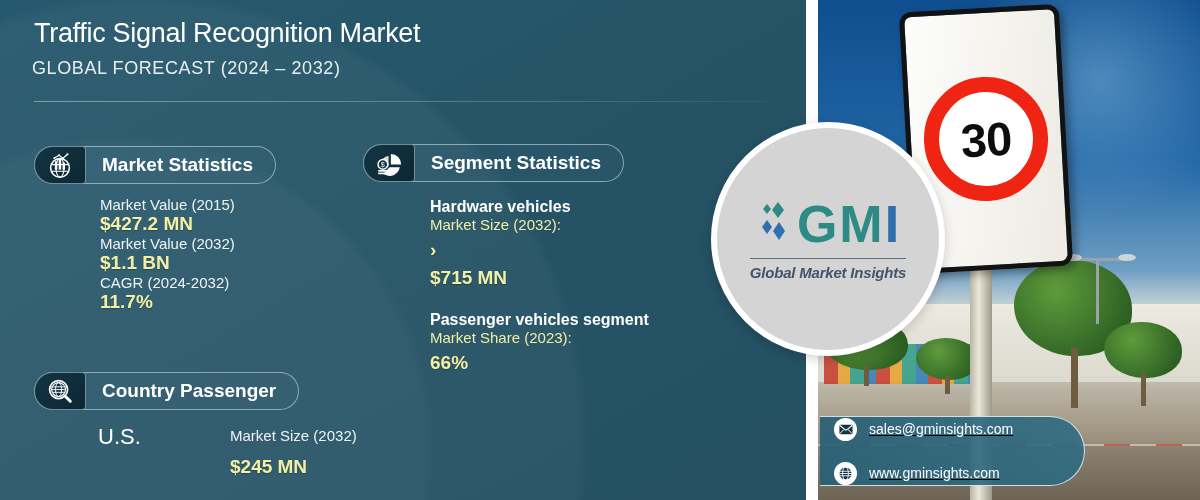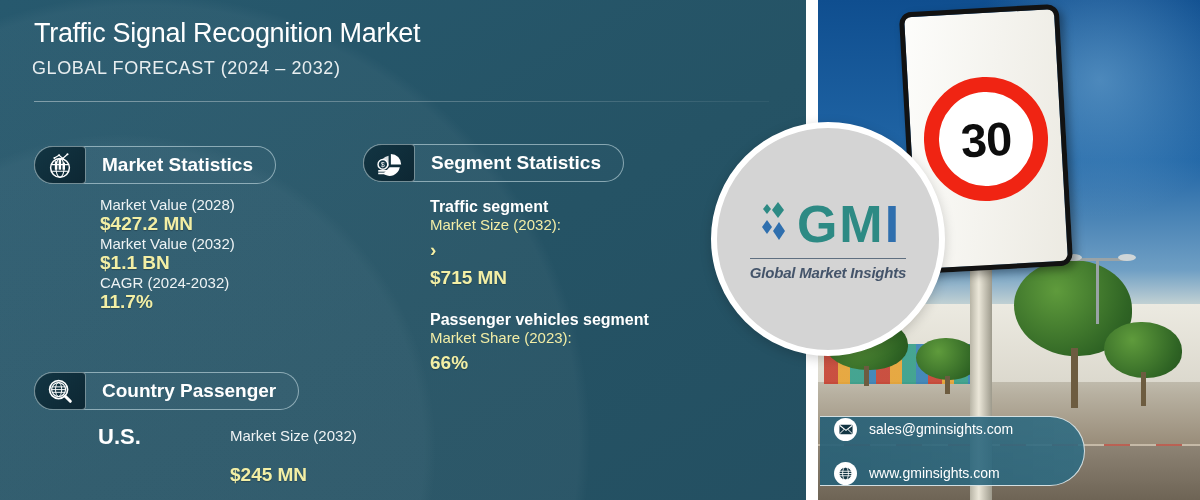--- a/index.html
+++ b/index.html
@@ -64,21 +64,21 @@
   .row  { display:flex; align-items:baseline; gap:6px;flex-direction:column; }
 
   .ms-block { position:absolute; left:100px; top:196px; }
   .ms-block .lbl { }
   .ms-block .lbl:first-child { margin-top:0; }
 
   .seg-block { position:absolute; left:430px; top:198px; }
   .seg-gap { height:22px; }
 
   .cs-us { position:absolute; left:98px; top:424px;
-           font-size:22px; font-weight:bold; color:#ffffff; }
+           font-size:22px; font-weight:normal; color:#ffffff; }
   .cs-val { position:absolute; left:230px; top:427px; }
 
   
   .photo {
     position:absolute; left:818px; top:0; width:382px; height:500px;
     overflow:hidden;
     background:linear-gradient(180deg,#0f4e8f 0%,#2166a6 32%,#6f9fc4 54%,#cfd9d6 62%,#e8e6dd 100%);
   }
   .gap { position:absolute; left:806px; top:0; width:12px; height:500px; background:#ffffff; }
 
@@ -145,20 +145,21 @@
   }
 
   
   .contact {
     position:absolute; left:820px; top:416px; width:265px; height:70px;
     background:linear-gradient(90deg, rgba(40,96,118,0.93), rgba(45,107,130,0.88));
     border:1.5px solid rgba(240,245,245,0.85);
     border-radius:0 35px 35px 0; border-left:none;
     display:flex; flex-direction:column; justify-content:center; gap:21px;
     padding-left:14px;
+    text-decoration:underline;
   }
   .crow { display:flex; align-items:center; gap:12px; }
   .cicon { width:23px; height:23px; border-radius:50%; background:#ffffff;
            display:flex; align-items:center; justify-content:center; flex:0 0 23px; }
   .ctext { font-size:14px; color:#ffffff; white-space:nowrap; }
 </style>
 </head>
 <body>
 
 <div id="root">
@@ -182,21 +183,21 @@
           <circle cx="10" cy="8.5" r="1.1" fill="#fff"></circle>
             <circle cx="15" cy="5.5" r="1.1" fill="#fff"></circle>
           <circle cx="19" cy="9" r="1.1" fill="#fff"></circle>
             <circle cx="24" cy="4.5" r="1.1" fill="#fff"></circle>
         </svg>
       </div>
       <div class="ptitle">Market Statistics</div>
     </div>
 
     <div class="ms-block">
-      <div class="lbl">Market Value (2028)</div>
+      <div class="lbl">Market Value (2015)</div>
       <div class="val">$427.2 MN</div>
       <div class="lbl">Market Value (2032)</div>
       <div class="val">$1.1 BN</div>
       <div class="lbl">CAGR (2024-2032)</div>
       <div class="val">11.7%</div>
     </div>
 
     <div class="pill" style="left:363px; top:144px;">
       <div class="iconbox">
         <svg width="30" height="30" viewBox="0 0 32 32">
@@ -206,21 +207,21 @@
           <circle cx="9.5" cy="17.5" r="5.2" fill="#123543" stroke="#fff" stroke-width="1.5"></circle>
           <text x="9.5" y="20.3" font-size="7" font-family="sans-serif" fill="#fff" text-anchor="middle">$</text>
           <rect x="4.5" y="23.5" width="10" height="1.8" fill="#fff"></rect>
           <rect x="4.5" y="26.2" width="10" height="1.8" fill="#fff"></rect>
         </svg>
       </div>
       <div class="ptitle">Segment Statistics</div>
     </div>
 
     <div class="seg-block">
-      <div class="shead">Traffic segment</div>
+      <div class="shead">Hardware vehicles</div>
       <div class="row">
         <span class="lblY">Market Size (2032):</span>
         <span class="val">›</span>
         <span class="val">$715 MN</span>
       </div>
       <div class="seg-gap"></div>
       <div class="shead">Passenger vehicles segment</div>
       <div class="row">
         <span class="lblY">Market Share (2023):</span>
         <span class="val">66%</span>
@@ -236,21 +237,21 @@
           <path d="M7.2 11.6h14.6M7.2 17.4h14.6M7.1 14.5h14.8" stroke="#fff" stroke-width="1"></path>
           <line x1="21.3" y1="21.3" x2="27" y2="27" stroke="#fff" stroke-width="3.2" stroke-linecap="round"></line>
         </svg>
       </div>
       <div class="ptitle">Country Passenger</div>
     </div>
 
     <div class="cs-us">U.S.</div>
     <div class="cs-val">
       <div class="lbl">Market Size (2032)</div>
-      <div class="val" style="margin-top:20px;">$245 MN</div>
+      <div class="val" style="margin-top:12px;">$245 MN</div>
     </div>
   </div>
 
   <div class="gap"></div>
   <div class="photo">
     <div class="sky-glow"></div>
 
     <div class="ground">
       <div class="wall"></div>
       <div class="mural"></div>

